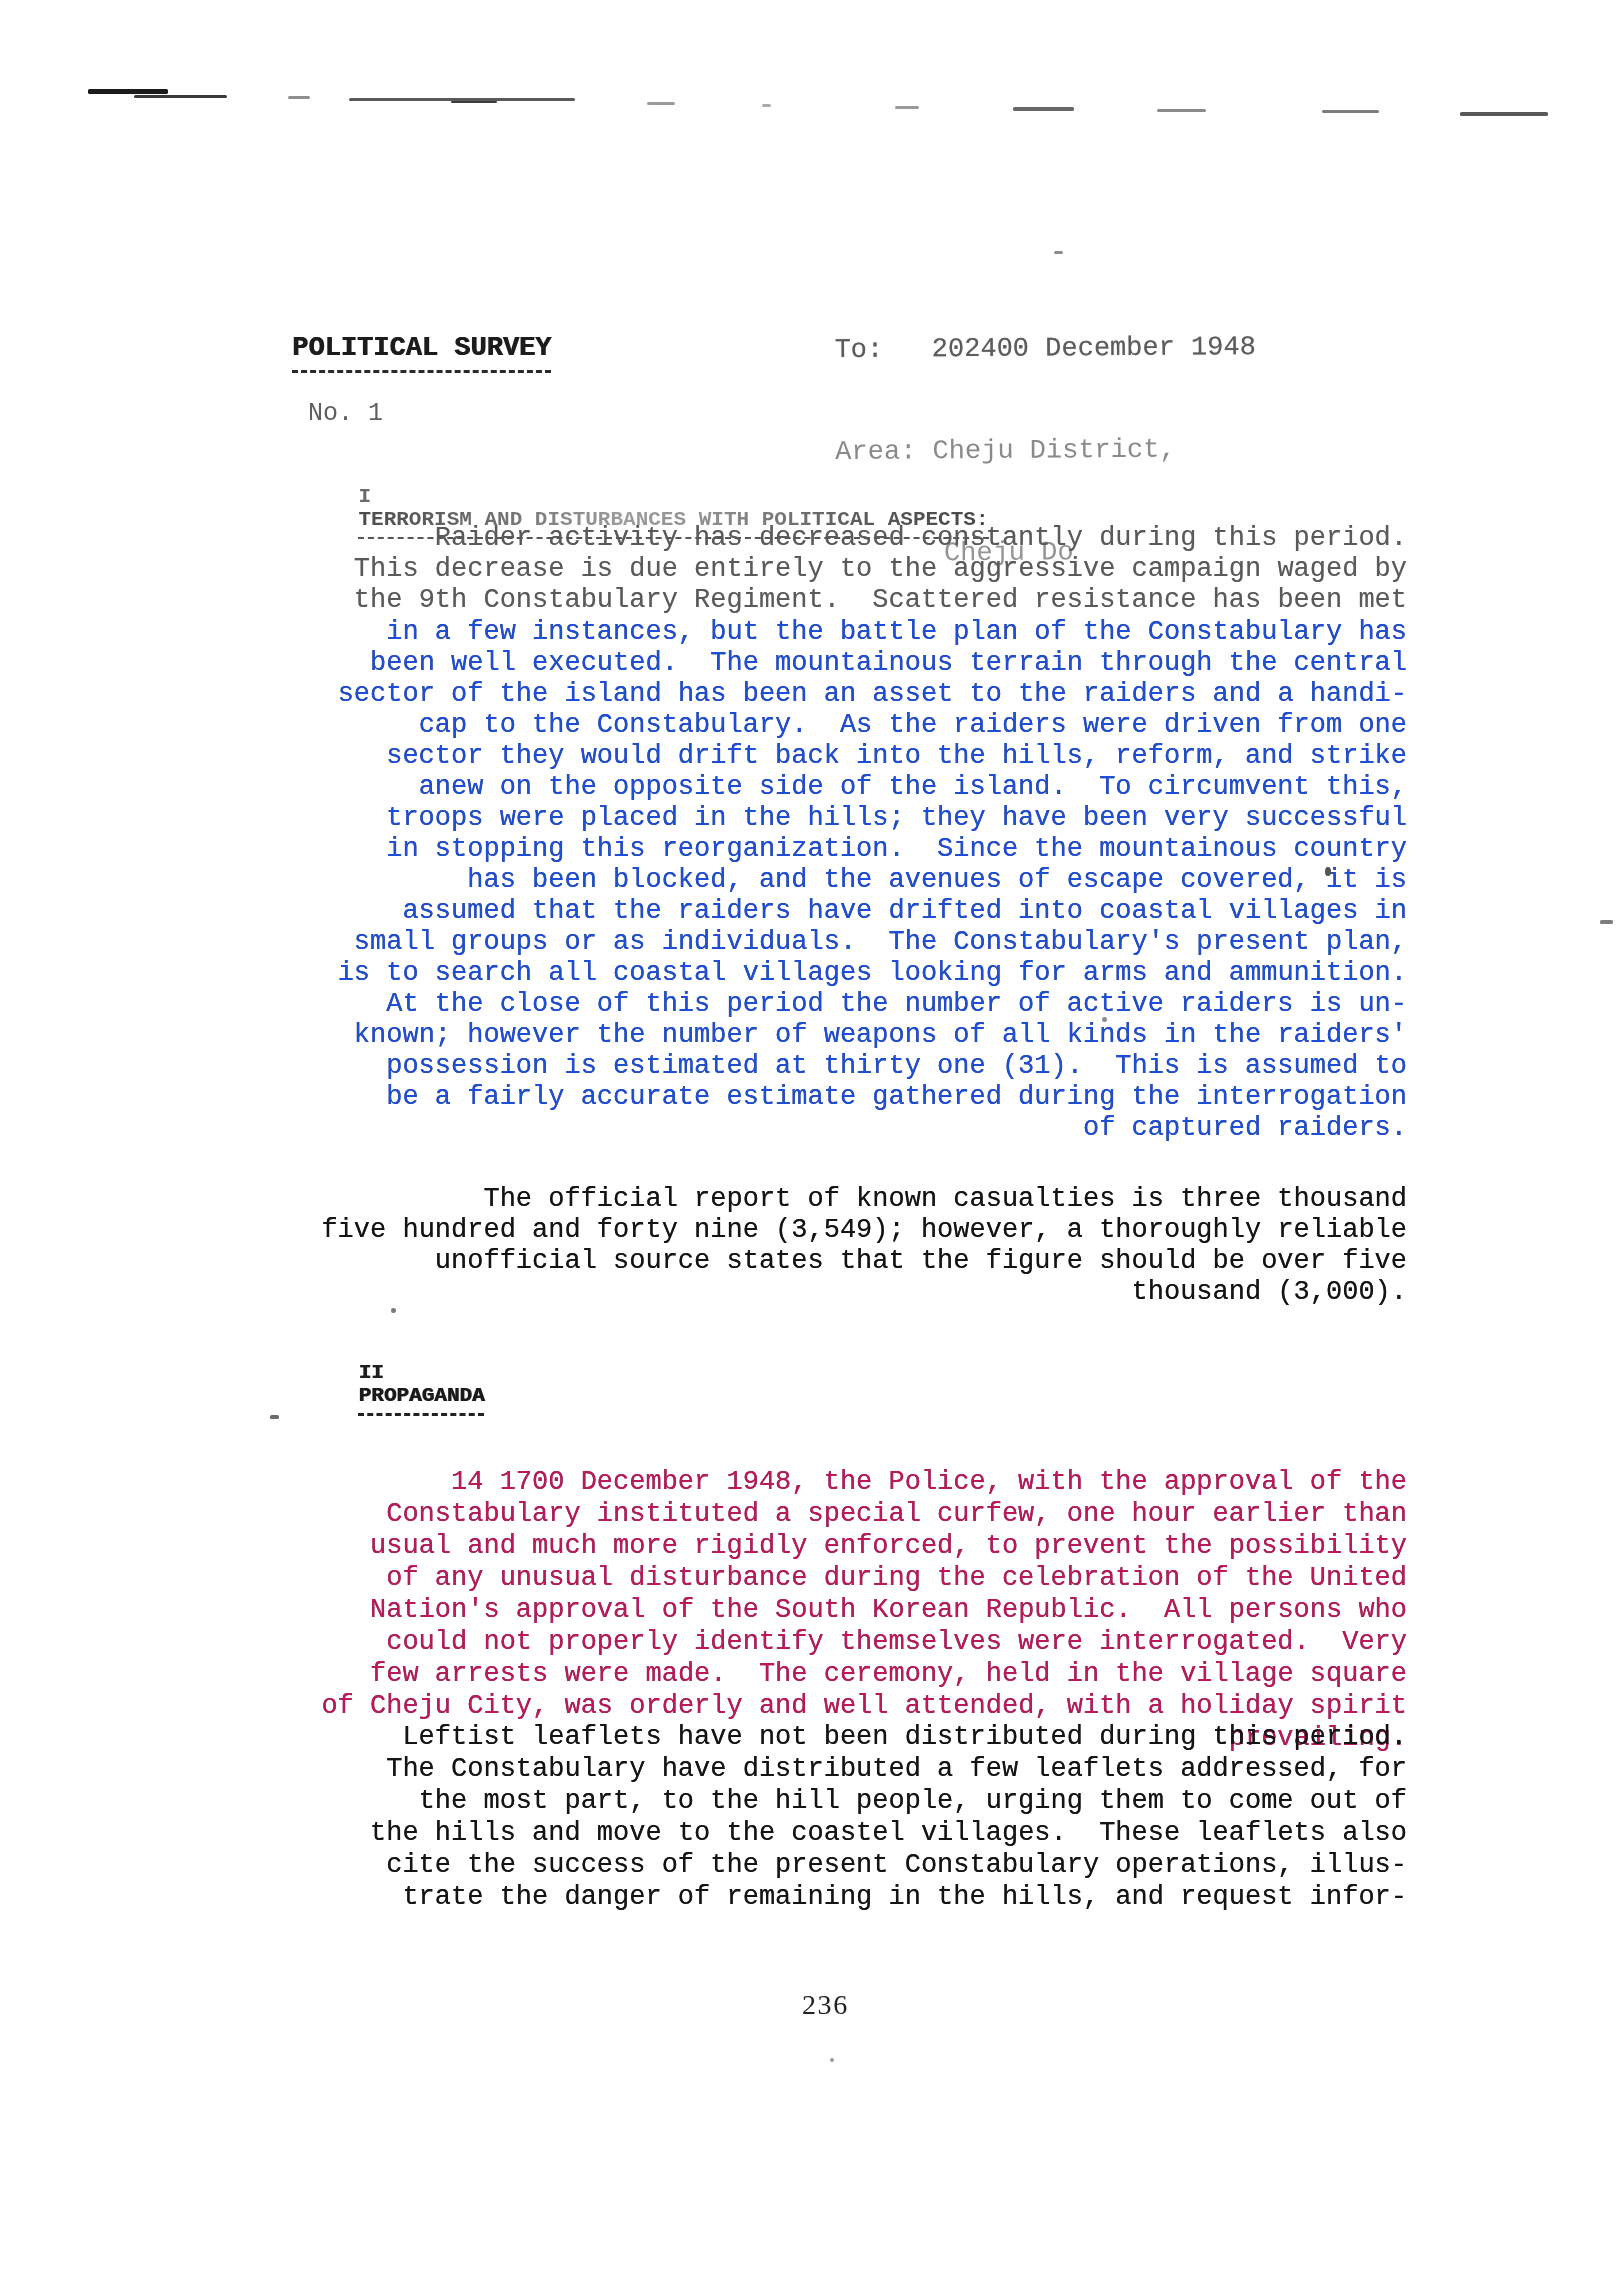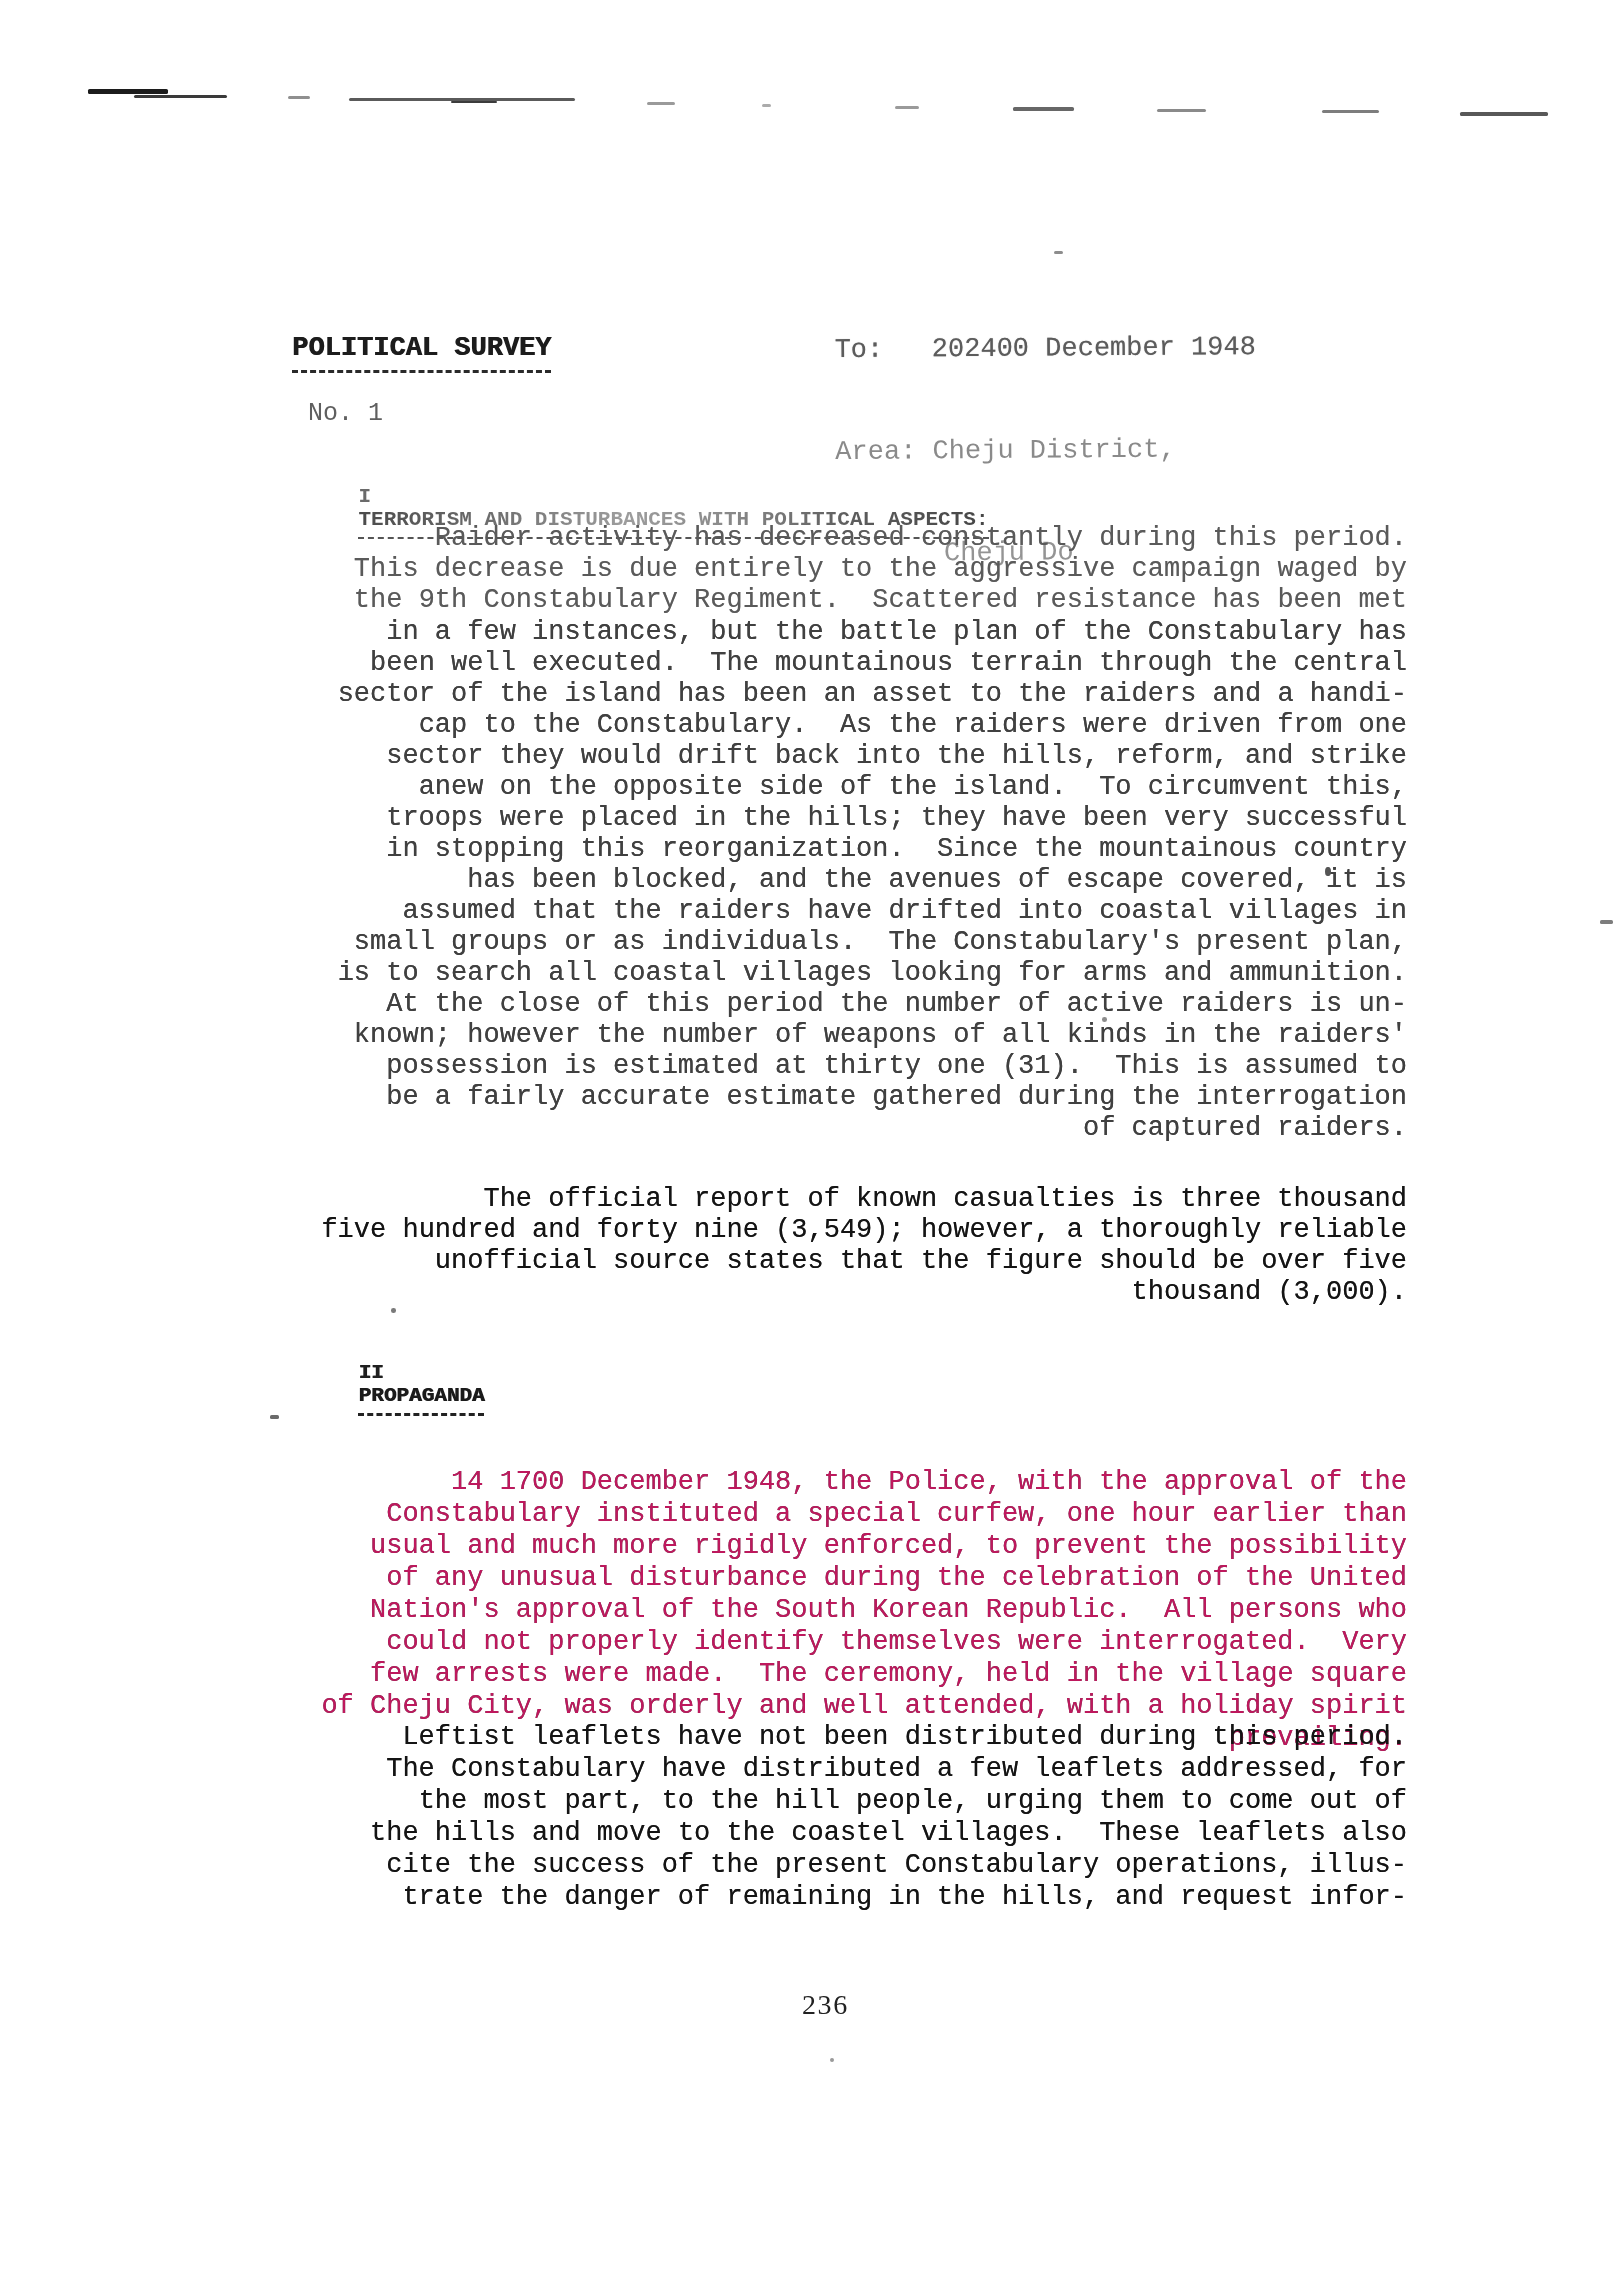--- a/index.html
+++ b/index.html
@@ -44,21 +44,21 @@
   }
   
   .para{
     position:absolute;left:308px;width:1099px;
     font-size:27px;line-height:31px;
     white-space:pre-wrap;
     text-shadow:0 0 0.5px rgba(20,20,20,.75);
     text-align:right;
   }
   .p1-open{top:523px;text-indent:77px;color:#5a5a5a;text-shadow:0 0 0.4px rgba(90,90,90,.5);}
-  .p1-rest{top:617px;color:#404040;}
+  .p1-rest{top:617px;color:#1d4ed8;}
   .p2{top:1184px;text-indent:77px;color:#141414;}
   .p3{top:1466px;line-height:32px;text-indent:77px;color:#be185d;}
   .p4{top:1721px;line-height:32px;text-indent:77px;color:#141414;}
   
   .page-number{
     position:absolute;left:802px;top:1989px;
     font-family:"Liberation Serif","DejaVu Serif",serif;
     font-size:28px;color:#222;letter-spacing:1.6px;
   }
   

